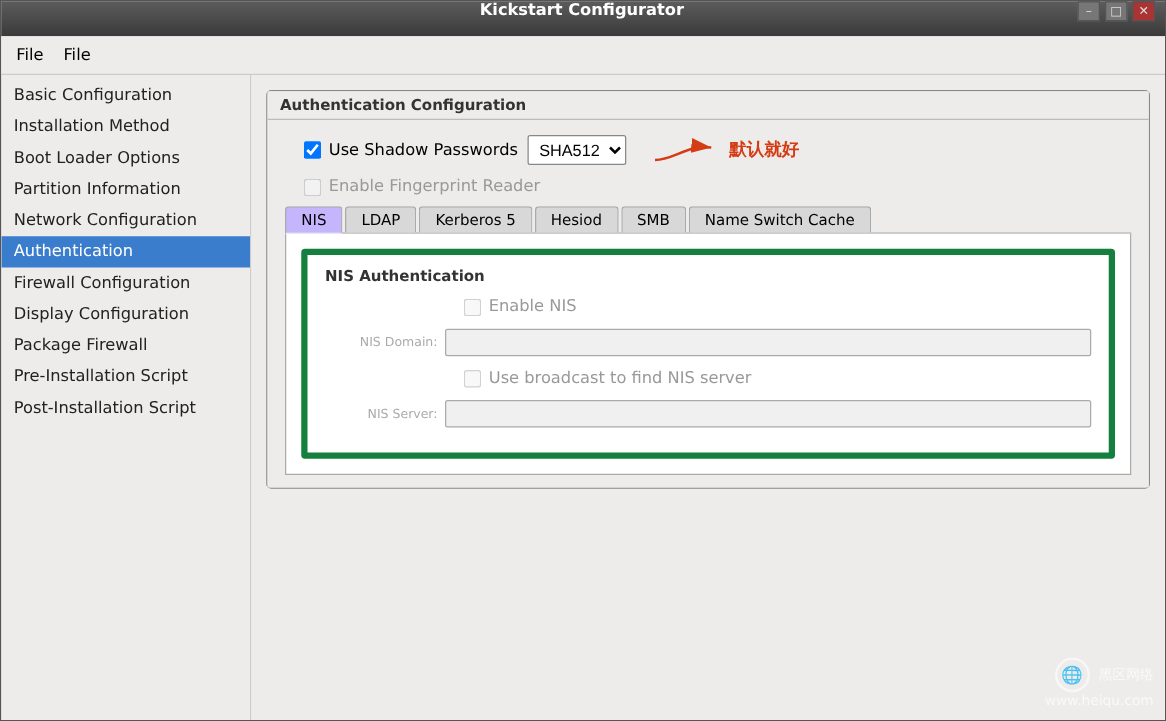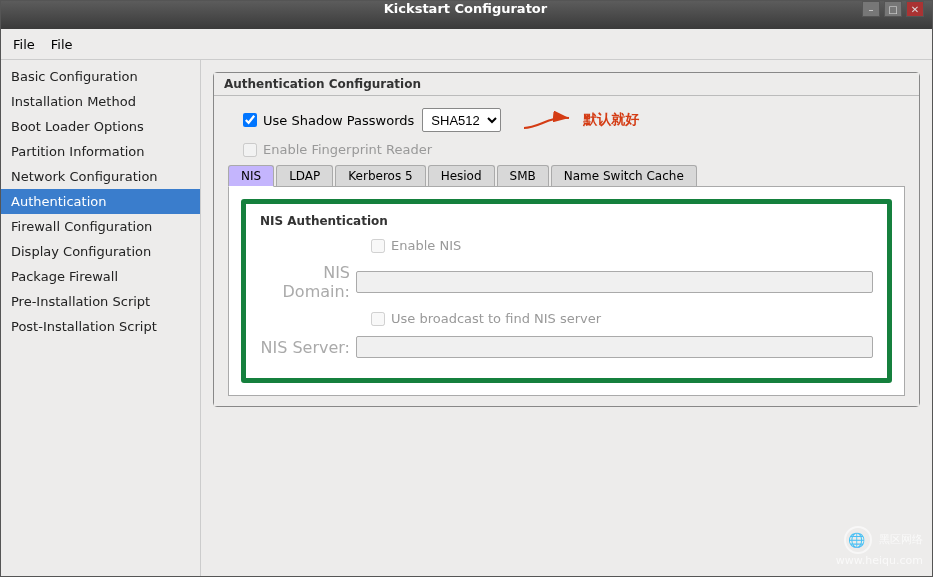--- a/index.html
+++ b/index.html
@@ -236,21 +236,21 @@
     .field-row {
       display: flex;
       align-items: center;
       margin-bottom: 10px;
       gap: 6px;
     }
 
     .field-label {
       width: 90px;
       text-align: right;
-      font-size: 16px;
+      font-size: 10px;
       color: #555;
     }
 
     .field-label.disabled {
       color: #aaa;
     }
 
     .text-input {
       flex: 1;
       height: 22px;

